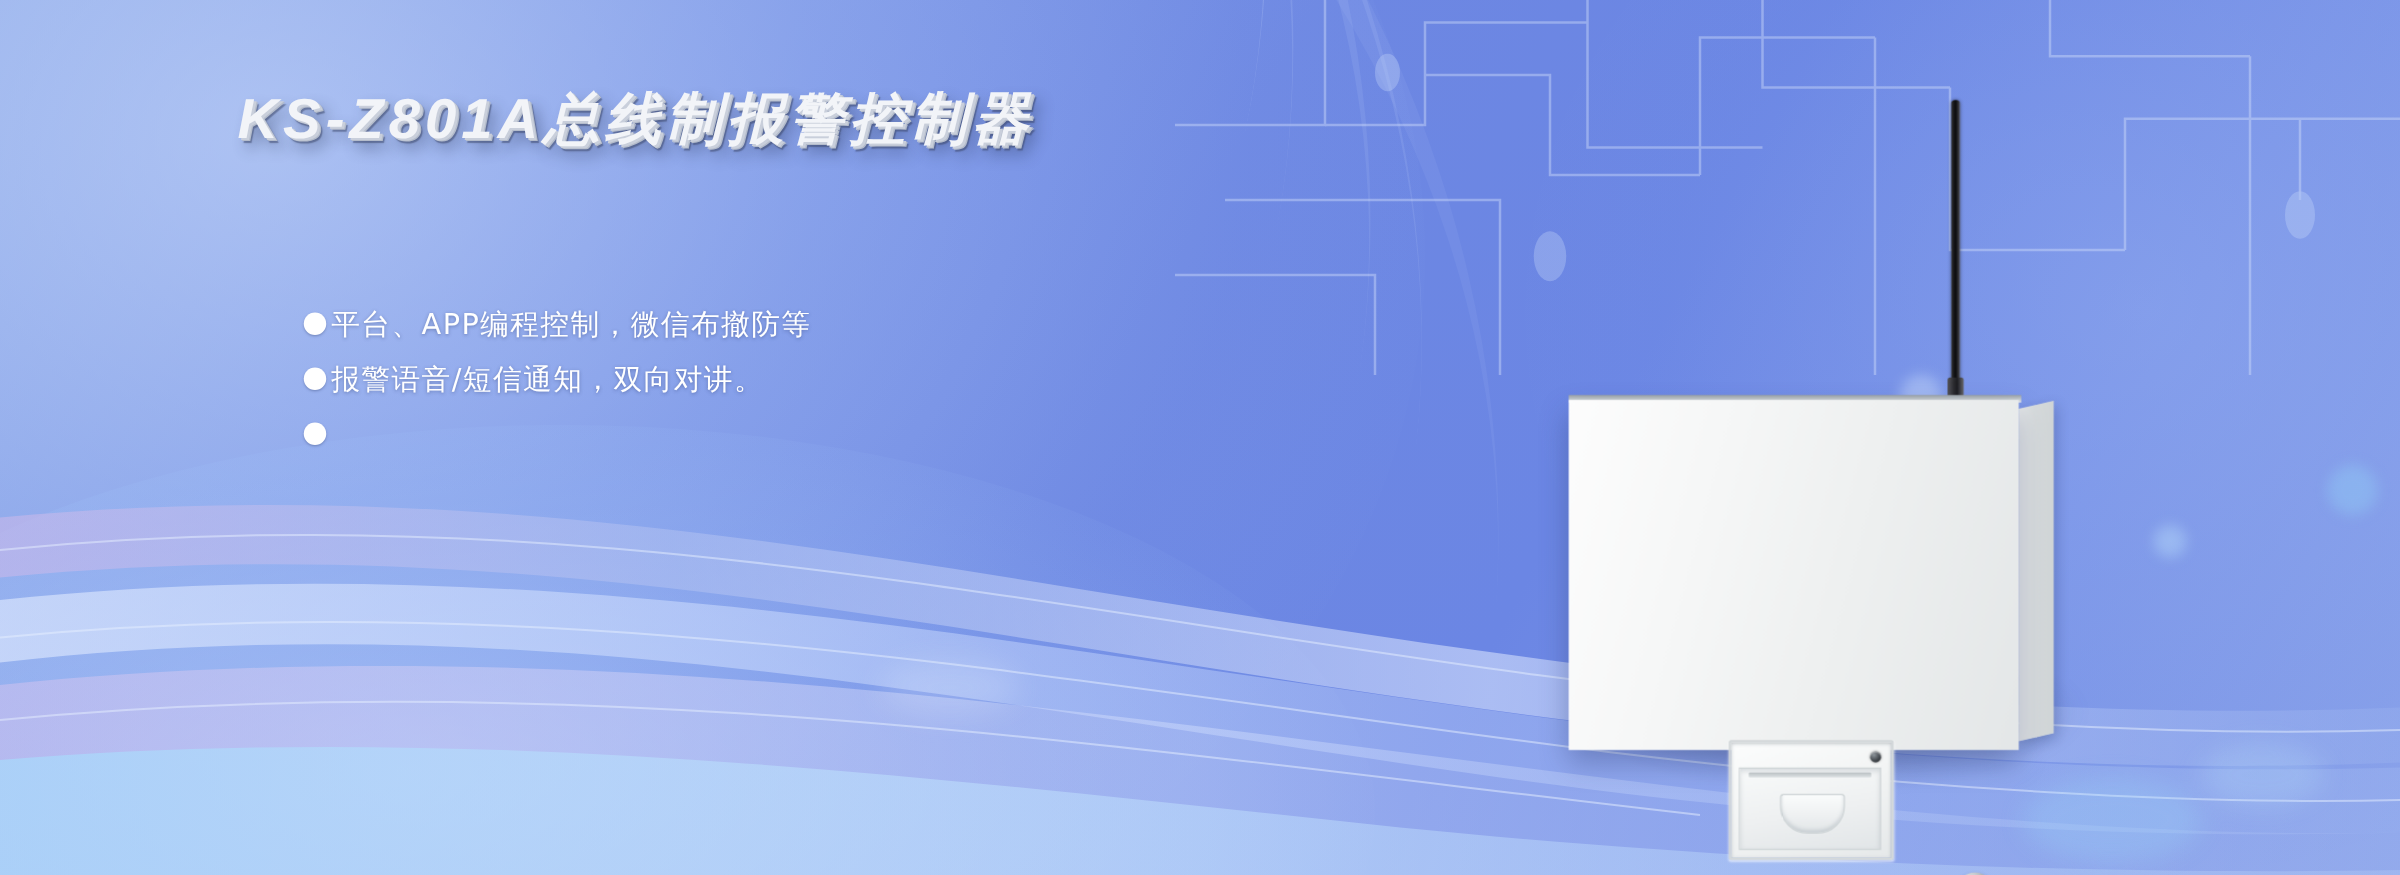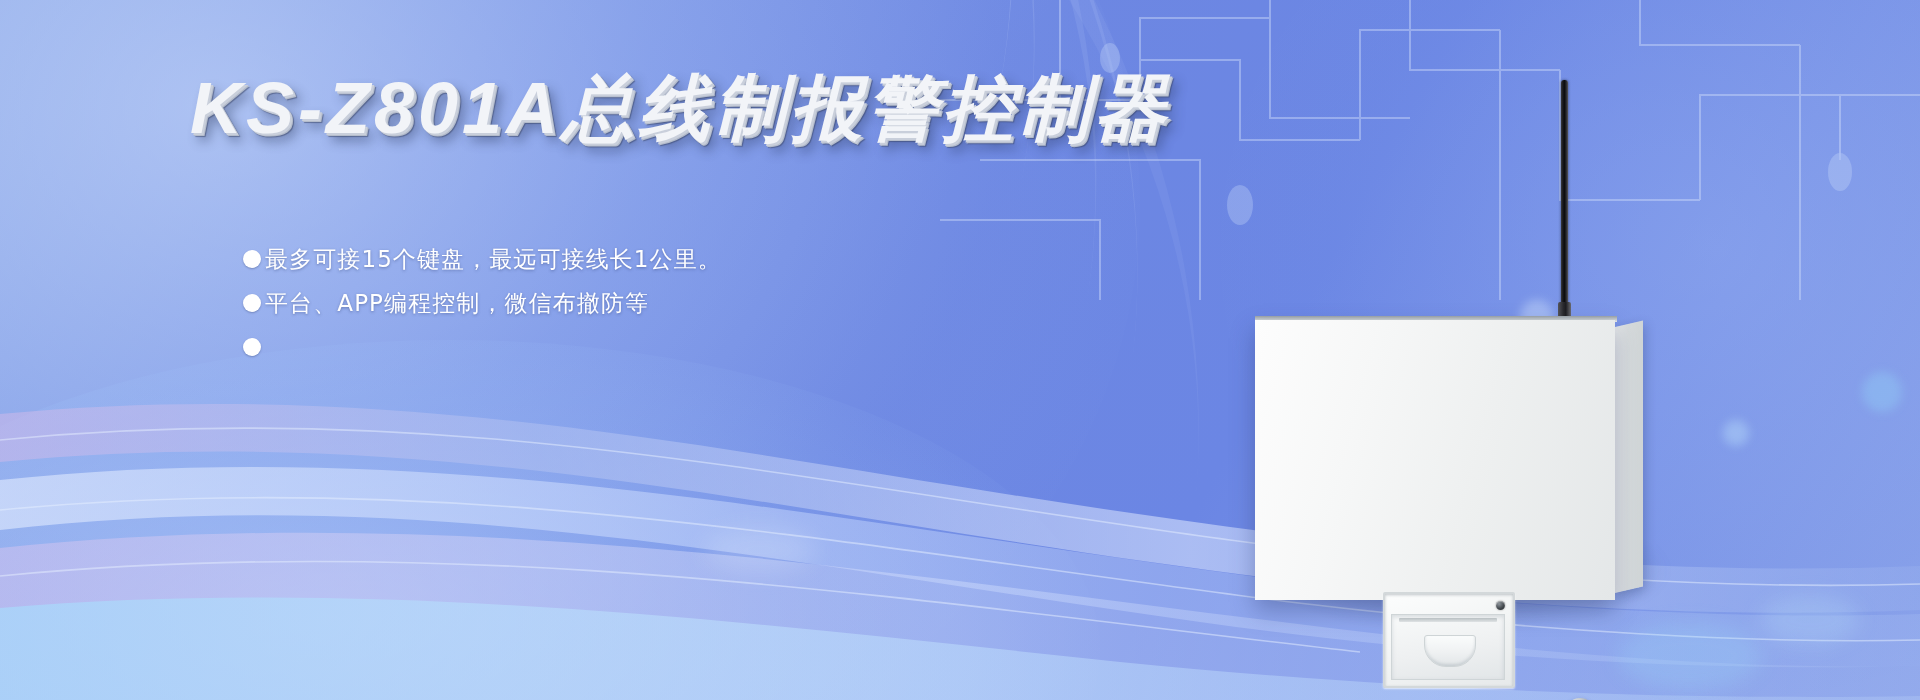--- a/index.html
+++ b/index.html
@@ -63,21 +63,21 @@
   .waves { position: absolute; left: 0; bottom: 0; width: 1920px; height: 330px; }
 
   
   .dot { position: absolute; border-radius: 50%; filter: blur(5px); }
 
   
   .title {
     position: absolute;
     left: 190px;
     top: 72px;
-    font-size: 72px;
+    font-size: 45px;
     line-height: 1;
     font-weight: 700;
     font-style: italic;
     color: #f2f4f8;
     letter-spacing: 4px;
     white-space: nowrap;
     text-shadow:
        2px 2px 0 #c9cfdb,
        3px 3px 0 #b4bccb,
        4px 4px 1px rgba(58,70,104,0.55),
@@ -311,30 +311,30 @@
 
     <div class="dot" style="left:1520px; top:300px; width:34px; height:34px; background:rgba(215,232,255,0.40);"></div>
     <div class="dot" style="left:1862px; top:372px; width:40px; height:40px; background:rgba(150,215,250,0.35);"></div>
     <div class="dot" style="left:1723px; top:420px; width:26px; height:26px; background:rgba(190,228,253,0.40);"></div>
   </div>
 
   <div class="title">KS-Z801A总线制报警控制器</div>
 
   <div class="features">
 
-    <div class="feature-row">
-      <span class="feature-bullet"></span>
-      <span class="feature-text">最多可接15个键盘，最远可接线长1公里。</span>
-    </div>
 
     <div class="feature-row">
       <span class="feature-bullet"></span>
       <span class="feature-text">平台、APP编程控制，微信布撤防等</span>
     </div>
 
+    <div class="feature-row">
+      <span class="feature-bullet"></span>
+      <span class="feature-text">报警语音/短信通知，双向对讲。</span>
+    </div>
 
 
     <div class="feature-row">
       <span class="feature-bullet"></span>
     </div>
 
   </div>
 
   <div class="product">
     <div class="box-shadow-blob"></div>

